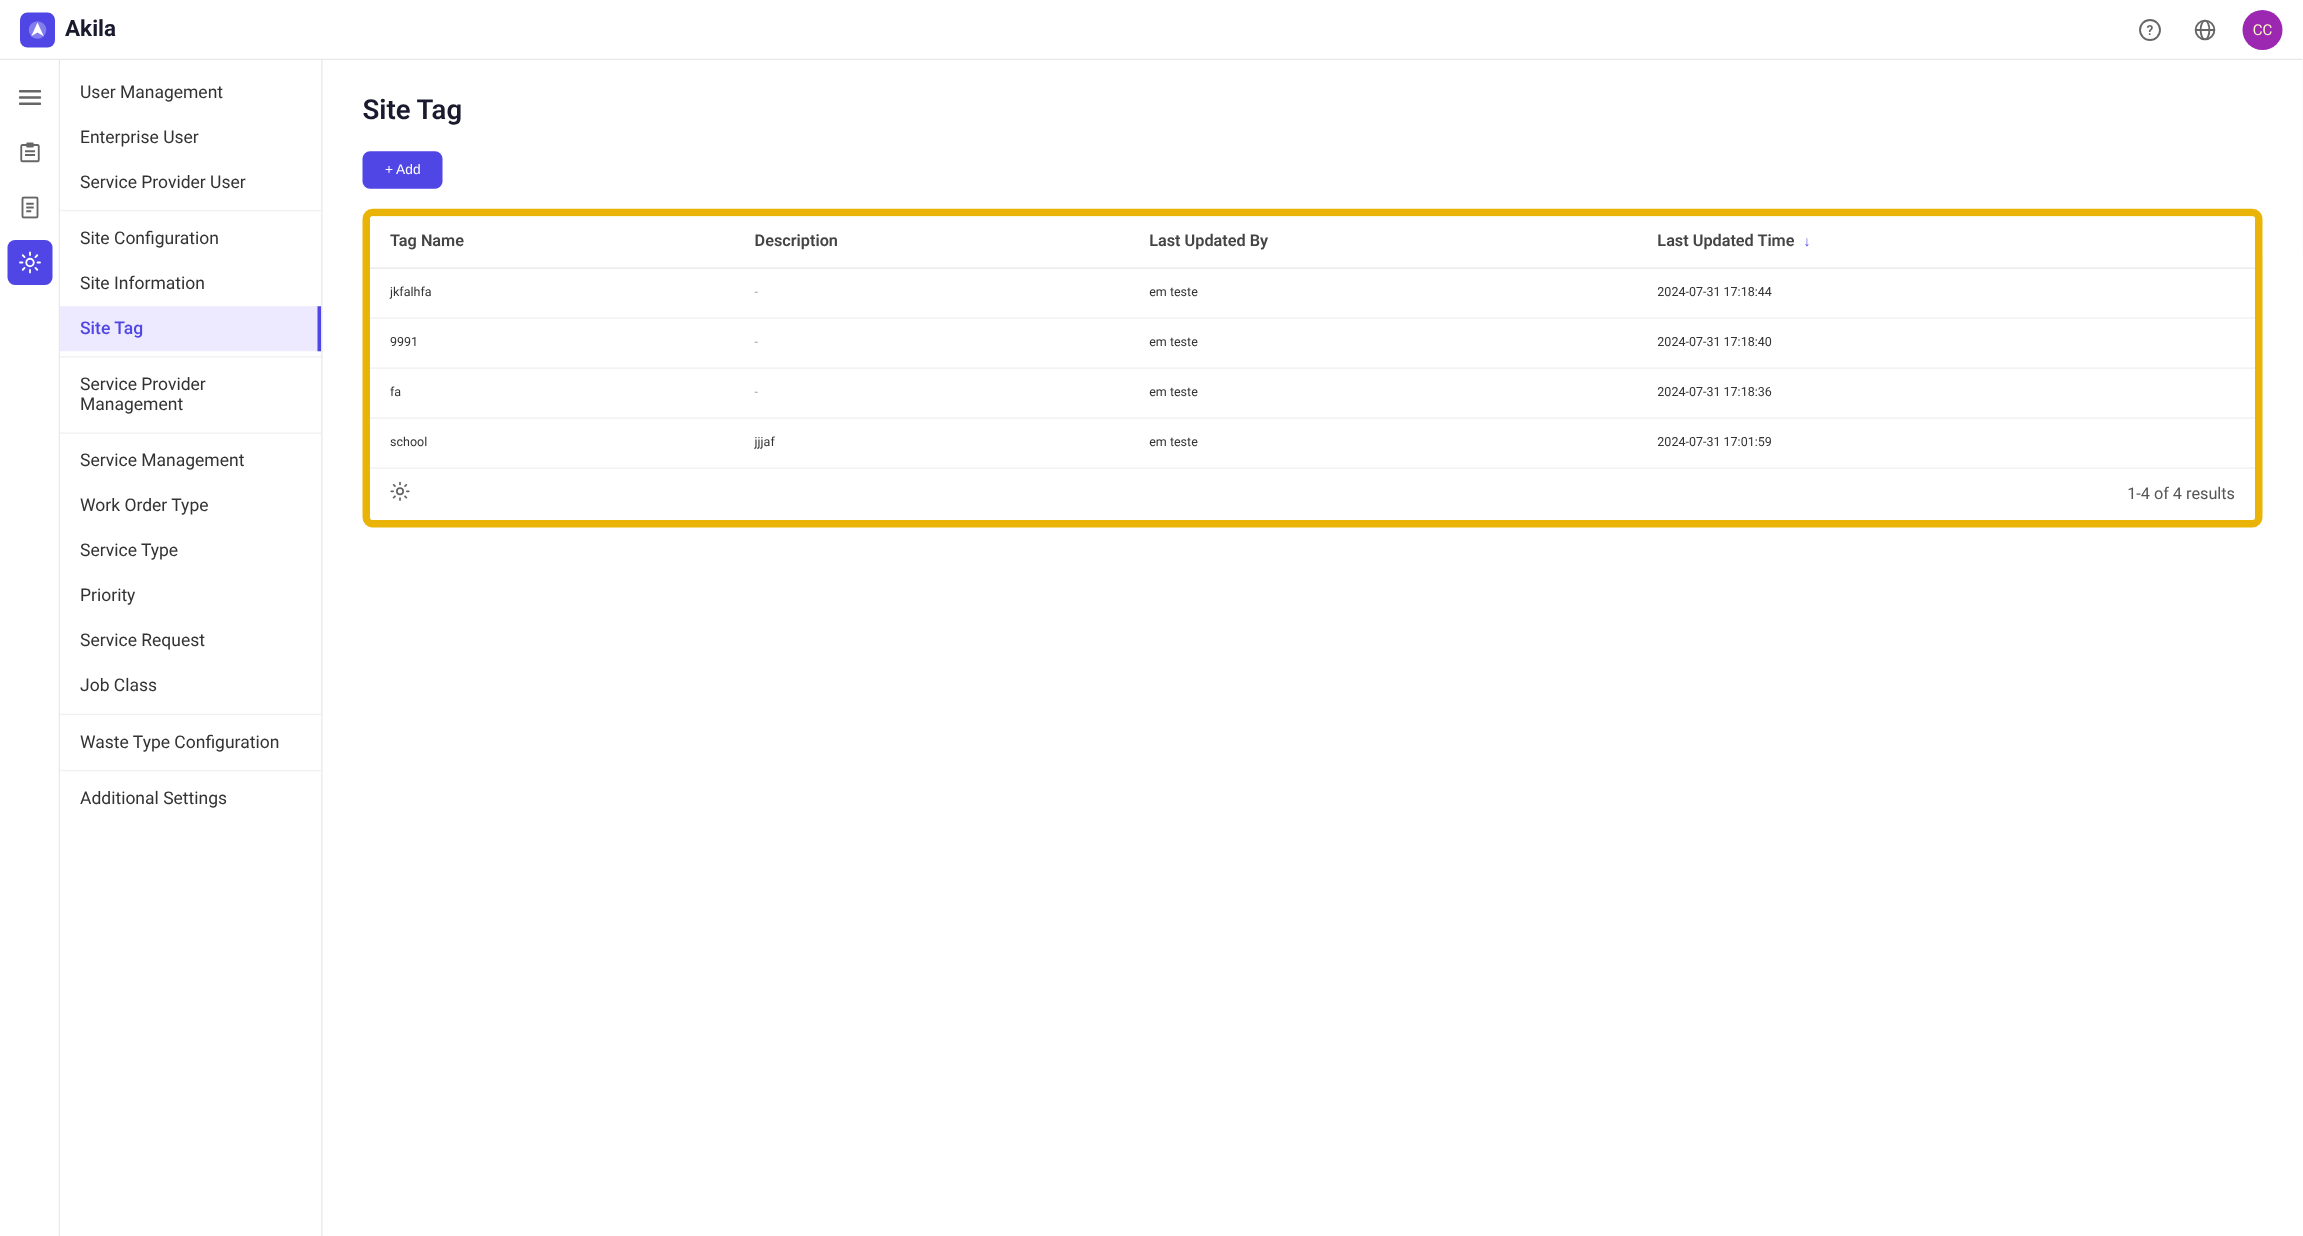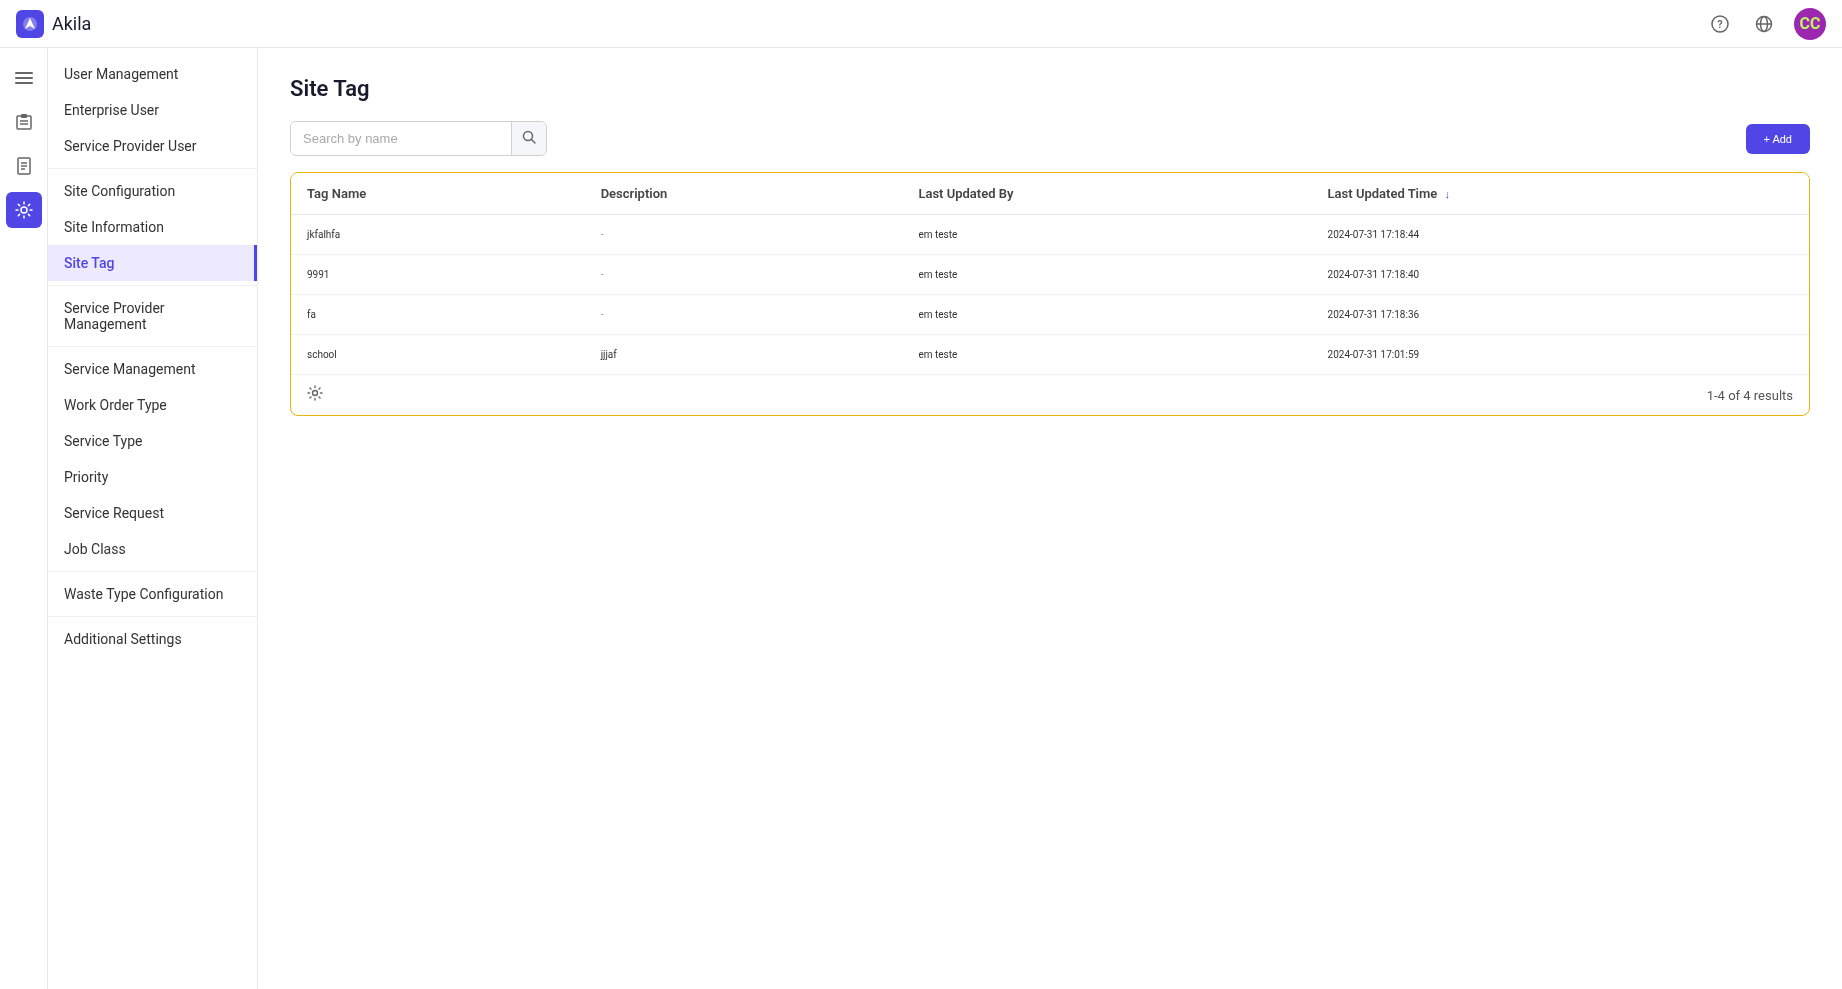--- a/index.html
+++ b/index.html
@@ -5,25 +5,25 @@
     * { box-sizing: border-box; margin: 0; padding: 0; }
     body { font-family: -apple-system, BlinkMacSystemFont, 'Segoe UI', Roboto, sans-serif; background: #f5f6fa; display: flex; height: 100vh; overflow: hidden; font-size: 14px; color: #333; }
 
     
     .topbar {
       position: fixed; top: 0; left: 0; right: 0; height: 48px;
       background: #fff; border-bottom: 1px solid #e8e8e8;
       display: flex; align-items: center; justify-content: space-between;
       padding: 0 16px; z-index: 100;
     }
-    .topbar-logo { display: flex; align-items: center; gap: 8px; font-weight: 400; font-size: 18px; color: #1a1a2e; }
+    .topbar-logo { display: flex; align-items: center; gap: 8px; font-weight: 700; font-size: 18px; color: #1a1a2e; }
     .logo-icon { width: 28px; height: 28px; background: #4f46e5; border-radius: 6px; display: flex; align-items: center; justify-content: center; color: #fff; font-size: 12px; font-weight: 700; }
     .topbar-right { display: flex; align-items: center; gap: 16px; }
     .topbar-icon { width: 28px; height: 28px; border-radius: 50%; display: flex; align-items: center; justify-content: center; color: #666; font-size: 16px; cursor: pointer; }
-    .avatar { width: 32px; height: 32px; border-radius: 50%; background: #9c27b0; color: #bef264; display: flex; align-items: center; justify-content: center; font-size: 16px; font-weight: 700; cursor: pointer; }
+    .avatar { width: 32px; height: 32px; border-radius: 50%; background: #9c27b0; color: #fef9c3; display: flex; align-items: center; justify-content: center; font-size: 12px; font-weight: 400; cursor: pointer; }
 
     
     .icon-sidebar {
       position: fixed; top: 48px; left: 0; width: 48px; height: calc(100vh - 48px);
       background: #fff; border-right: 1px solid #e8e8e8;
       display: flex; flex-direction: column; align-items: center; padding-top: 12px; gap: 8px; z-index: 90;
     }
     .icon-sidebar-item { width: 36px; height: 36px; border-radius: 6px; display: flex; align-items: center; justify-content: center; color: #666; cursor: pointer; font-size: 16px; }
     .icon-sidebar-item.active { background: #4f46e5; color: #fff; }
 
@@ -55,21 +55,21 @@
     .search-input::placeholder { color: #aaa; }
     .search-btn { border: none; background: #f5f6fa; padding: 8px 10px; cursor: pointer; color: #666; border-left: 1px solid #d0d0d0; }
 
     .add-btn {
       background: #4f46e5; color: #fff; border: none; border-radius: 6px;
       padding: 9px 18px; font-size: 11px; font-weight: 500; cursor: pointer;
       display: flex; align-items: center; gap: 6px;
     }
 
     
-    .table-container { background: #fff; border: 1px solid #eab308; border-radius: 8px; overflow: hidden; }
+    .table-container { background: #fff; border: 6px solid #eab308; border-radius: 8px; overflow: hidden; }
     table { width: 100%; border-collapse: collapse; }
     thead tr { background: #fff; border-bottom: 1px solid #e8e8e8; }
     thead th { padding: 13px 16px; text-align: left; font-weight: 600; font-size: 13px; color: #444; }
     .sort-icon { color: #4f46e5; margin-left: 4px; font-size: 11px; }
     tbody tr { border-bottom: 1px solid #f0f0f0; }
     tbody tr:last-child { border-bottom: none; }
     tbody td { padding: 14px 16px; font-size: 10px; color: #333; }
     .dash { color: #999; }
 
     
@@ -160,29 +160,20 @@
   <hr class="nav-divider">
   <a class="nav-section-item">Waste Type Configuration</a>
   <hr class="nav-divider">
   <a class="nav-section-item">Additional Settings</a>
 </div>
 
 <div class="main-content">
   <h1 class="page-title">Site Tag</h1>
 
   <div class="toolbar">
-    <div class="search-box">
-      <input class="search-input" type="text" placeholder="Search by name" style="">
-      <button class="search-btn">
-        <svg width="14" height="14" viewBox="0 0 14 14" fill="none">
-          <circle cx="6" cy="6" r="4.5" stroke="#666" stroke-width="1.5"></circle>
-          <line x1="9.5" y1="9.5" x2="13" y2="13" stroke="#666" stroke-width="1.5" stroke-linecap="round"></line>
-        </svg>
-      </button>
-    </div>
     <button class="add-btn">+ Add</button>
   </div>
 
   <div class="table-container">
     <table>
       <thead>
         <tr>
           <th style="cursor:pointer">
             <span>Tag Name</span>
           </th>

